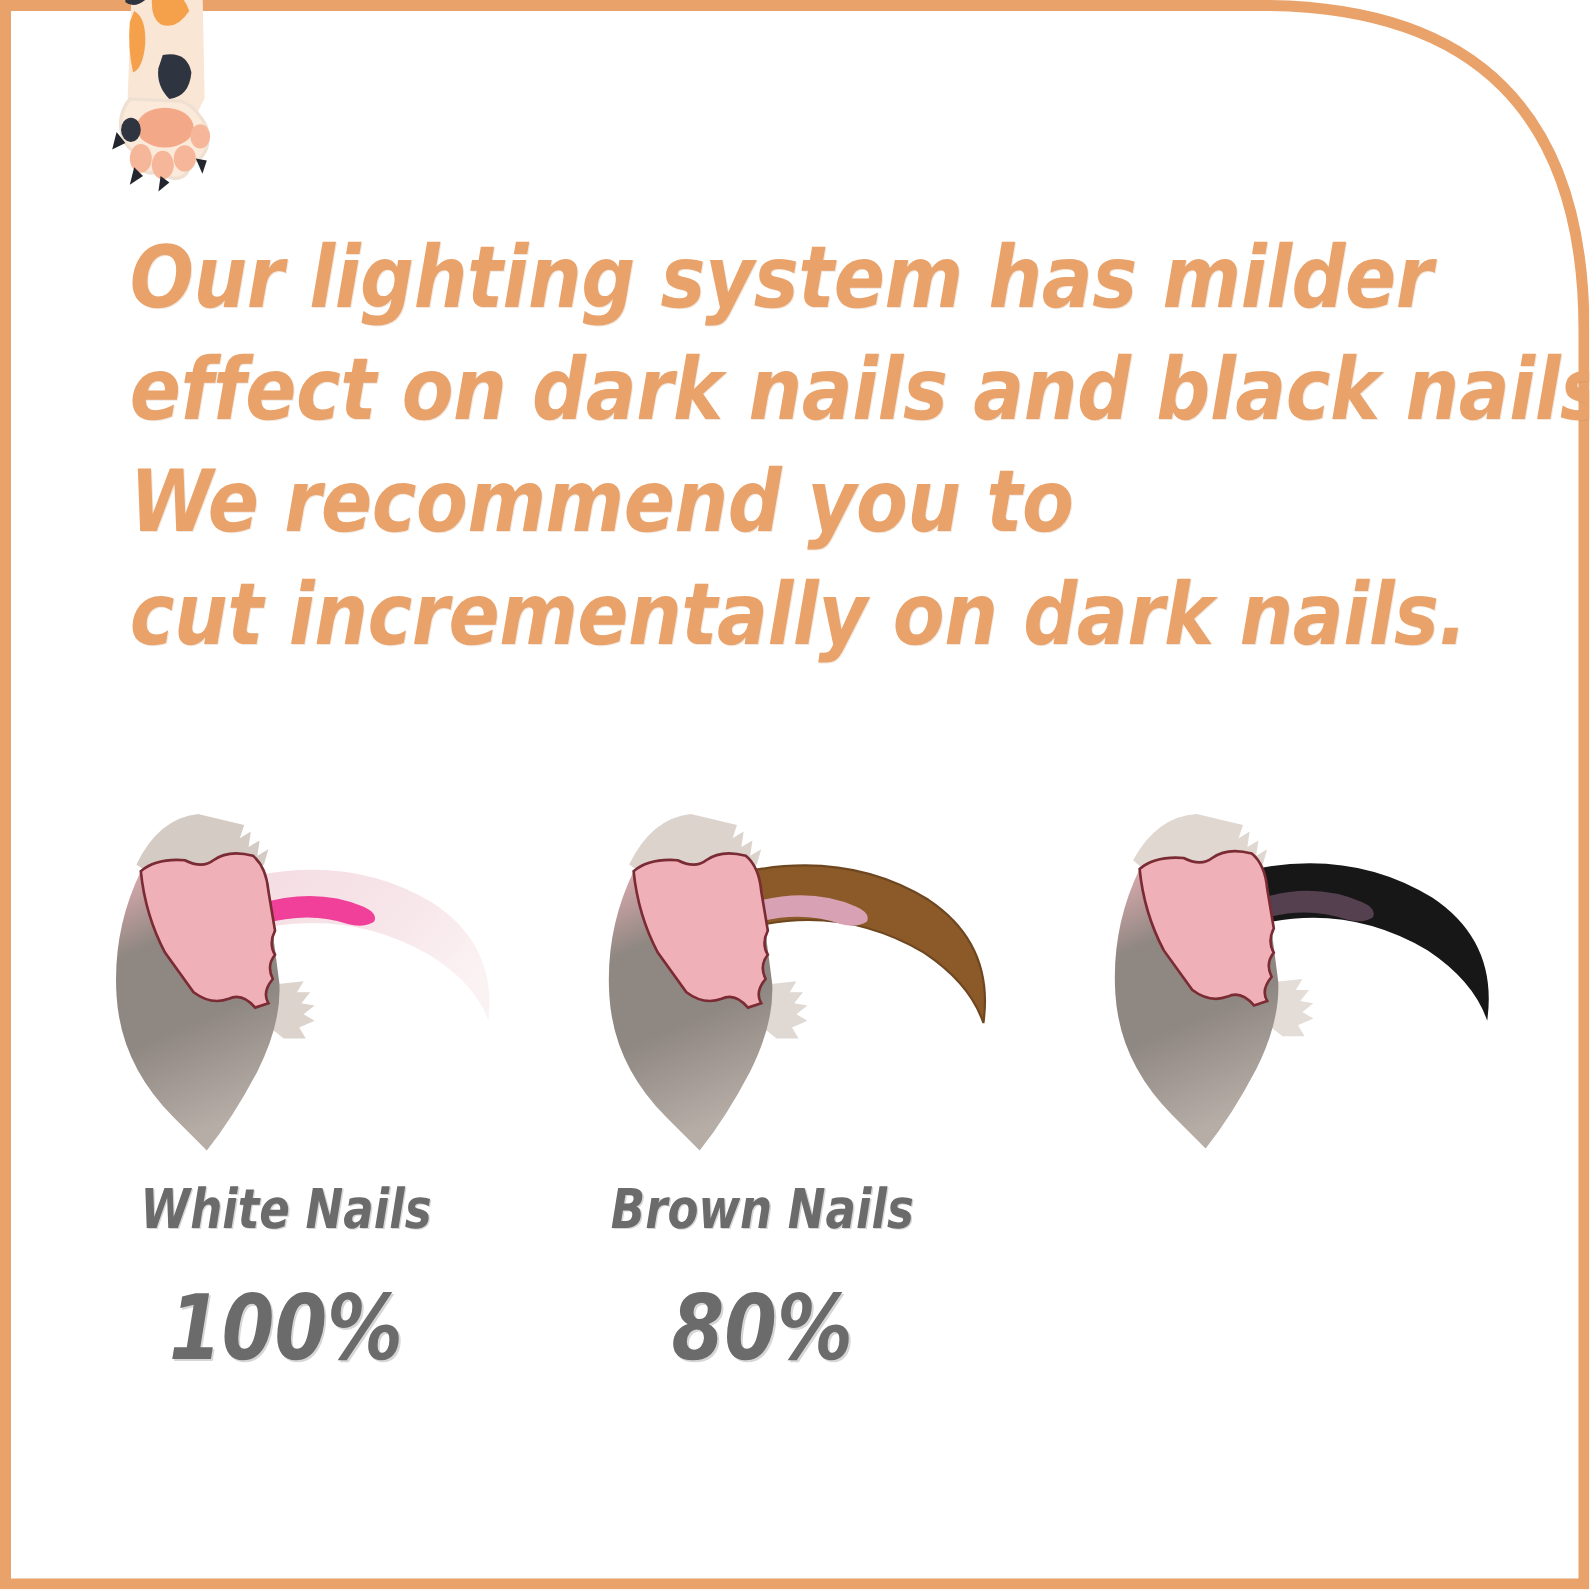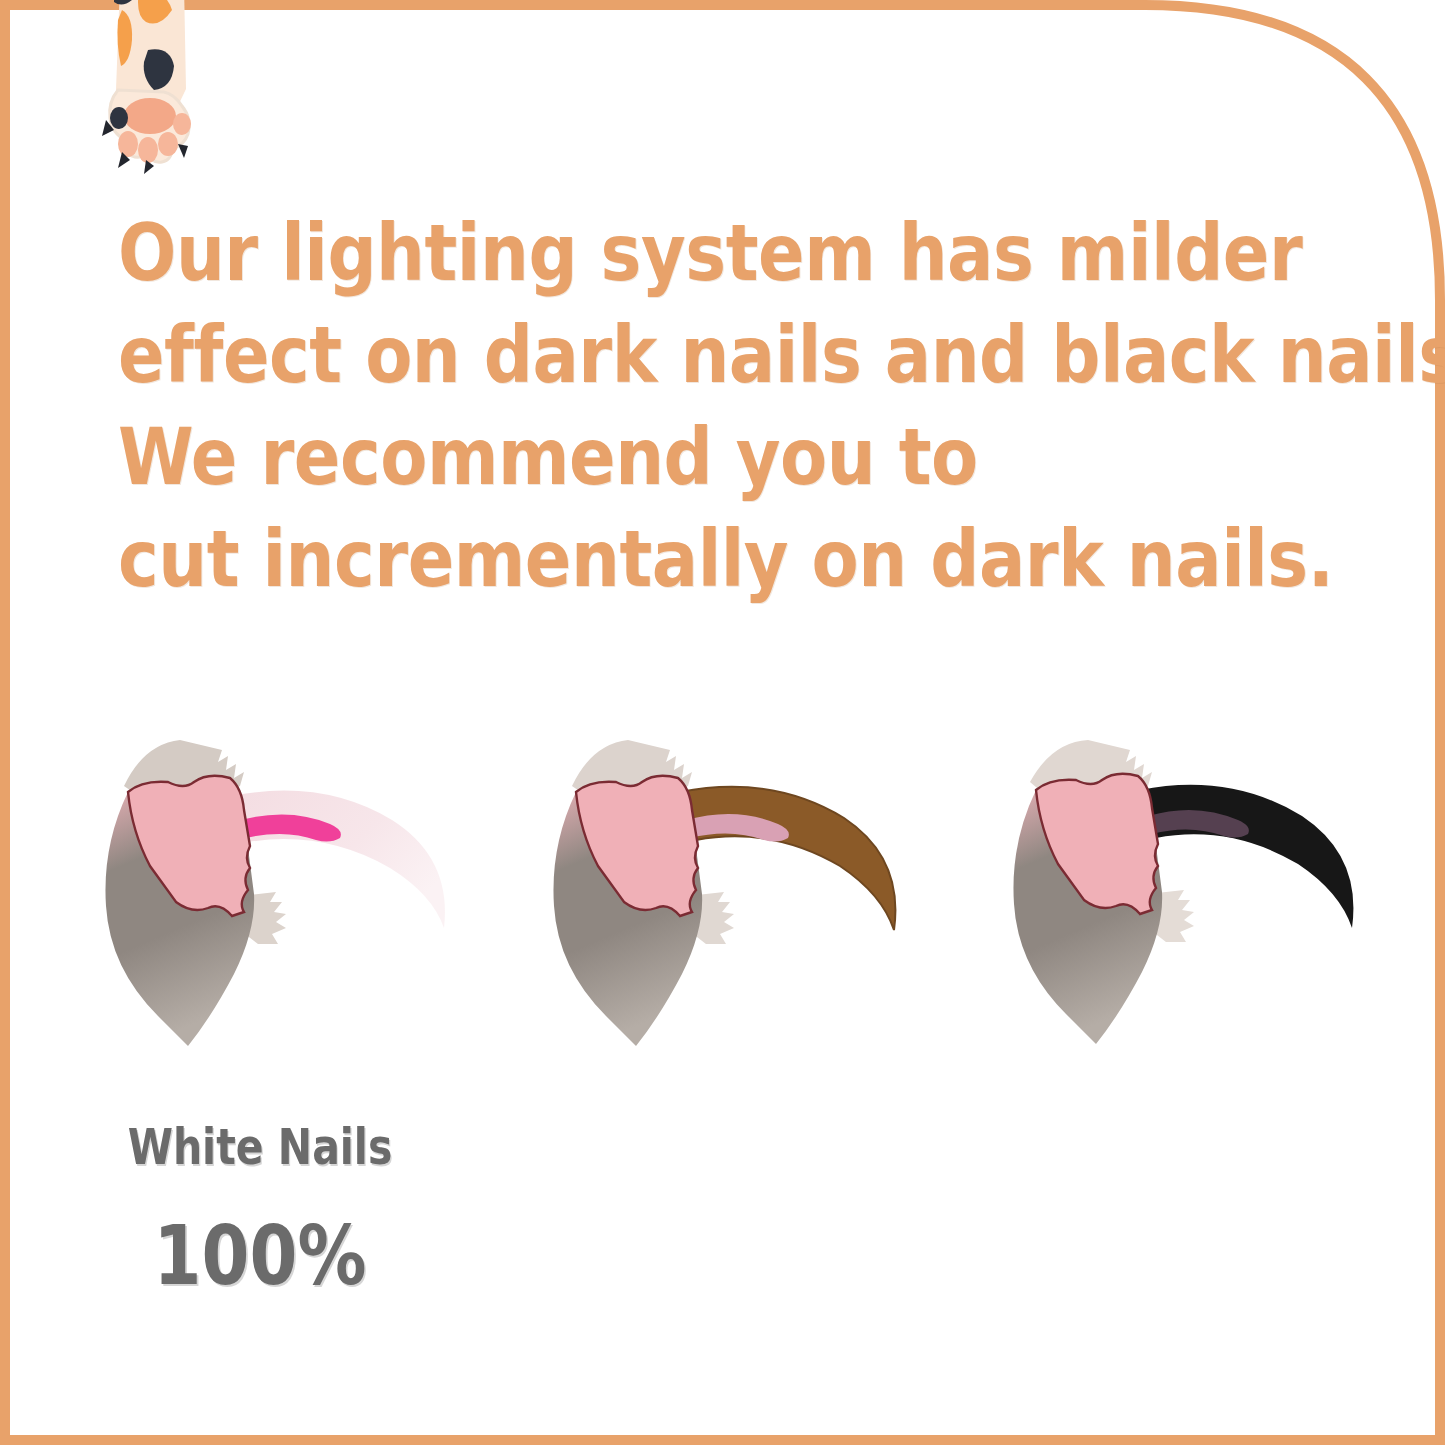--- a/index.html
+++ b/index.html
@@ -13,20 +13,21 @@
     font-family: "Liberation Sans", sans-serif;
     overflow: hidden;
   }
 
   #poster {
     position: relative;
     width: 1445px;
     height: 1445px;
     background: #ffffff;
     overflow: hidden;
+    font-style: italic;
   }
 
   
   .frame {
     position: absolute;
     left: 0;
     top: 0;
     width: 1445px;
     height: 1445px;
     pointer-events: none;
@@ -78,21 +79,21 @@
   }
   .nail-cell.c0 { left: 72px; }
   .nail-cell.c1 { left: 520px; }
   .nail-cell.c2 { left: 968px; }
   .nail-svg { display: block; width: 430px; height: 360px; }
 
   
   .captions {
     position: absolute;
     left: 0;
-    top: 1118px;
+    top: 1070px;
     width: 1445px;
     height: 220px;
   }
   .cap-cell {
     position: absolute;
     top: 0;
     width: 430px;
     text-align: center;
   }
   .cap-cell.c0 { left: 45px; }
@@ -263,15 +264,19 @@
                  Q132 196 116 184 L90 148 Q72 114 68 74 Z" fill="#F0B0B7" stroke="#7B2B33" stroke-width="2.4"></path>
       </svg>
     </div>
   </div>
 
   <div class="captions">
     <div class="cap-cell c0">
       <div class="cap-name">White Nails</div>
       <div class="cap-pct">100%</div>
     </div>
+    <div class="cap-cell c1">
+      <div class="cap-name">Brown Nails</div>
+      <div class="cap-pct">80%</div>
+    </div>
   </div>
 
 </div>
 
 </body></html>

